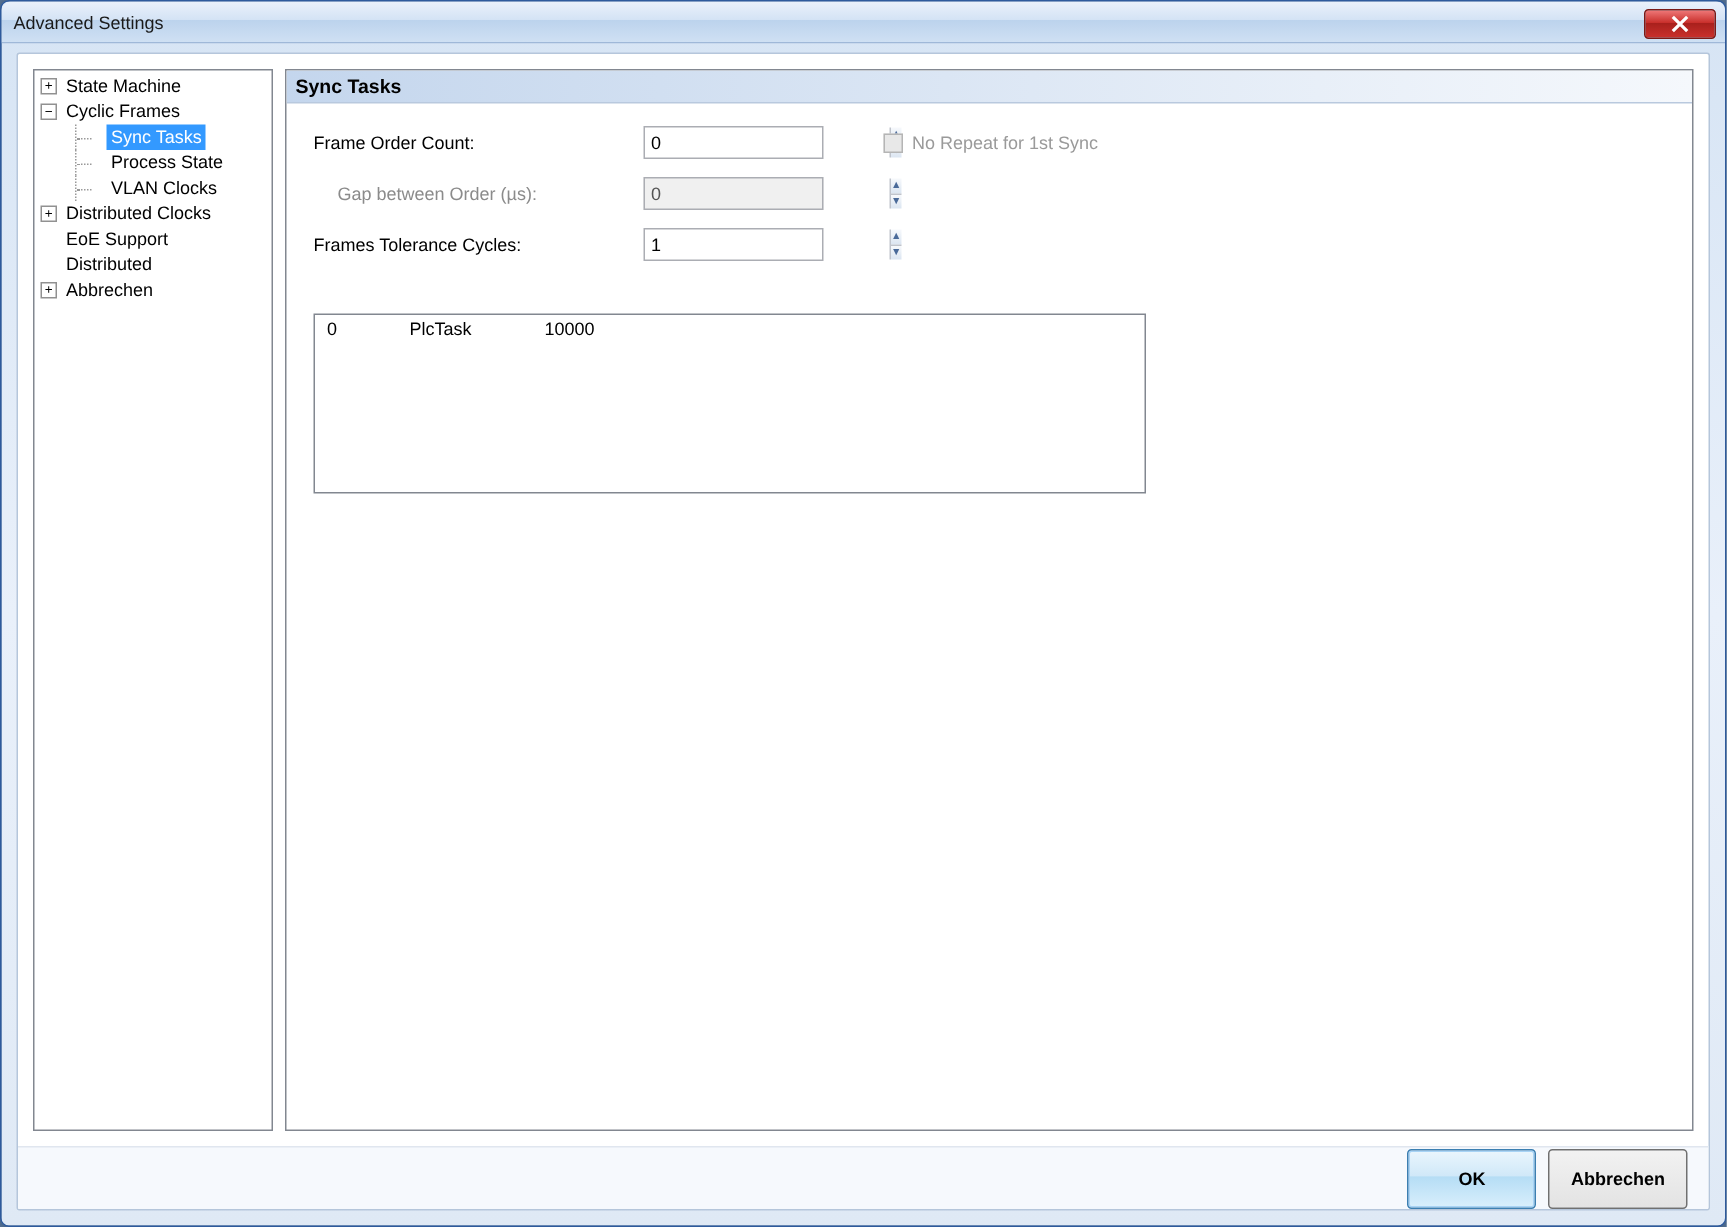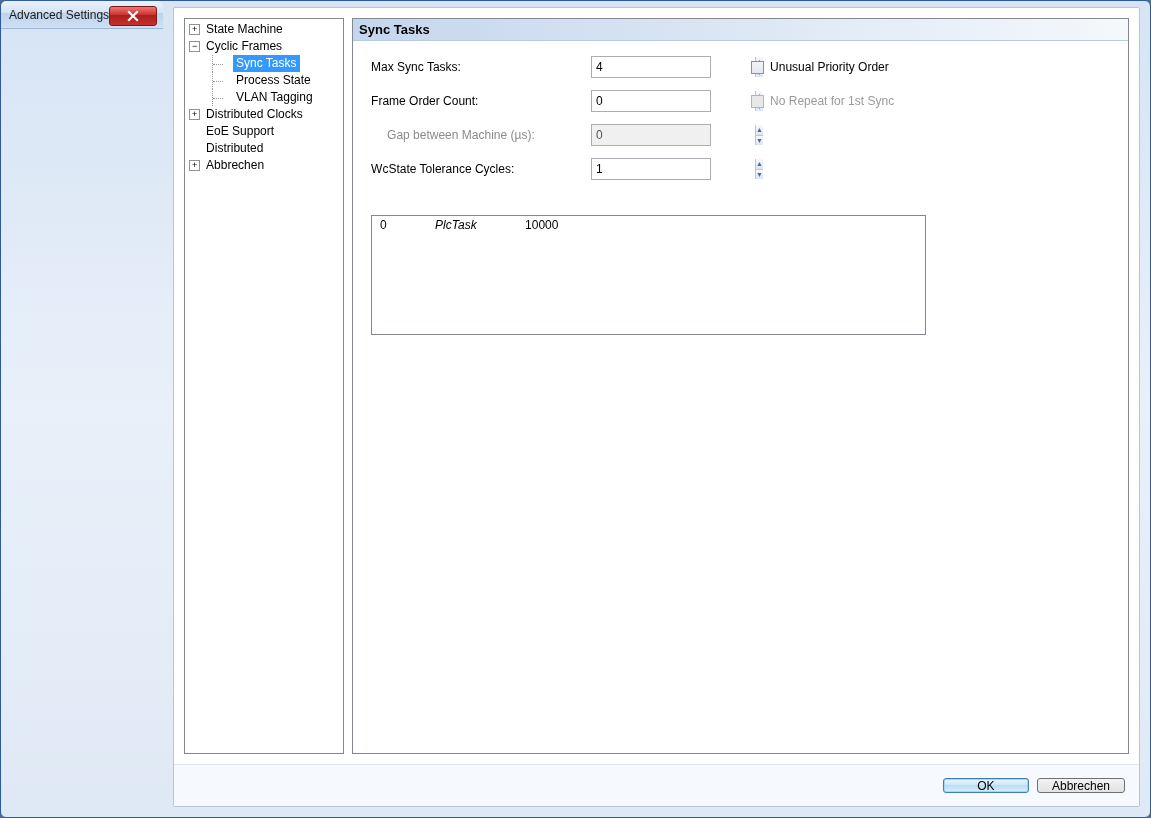--- a/index.html
+++ b/index.html
@@ -4,21 +4,21 @@
 <style>
   * { box-sizing: border-box; }
   html, body { margin: 0; padding: 0; font-family: "Segoe UI", Tahoma, sans-serif; font-size: 12px; background: #5a7aa0; }
   .window {
     width: 1151px; height: 818px;
     background: linear-gradient(to bottom, #d6e4f4 0%, #e9f0fa 50%, #dfe9f5 100%);
     border: 1px solid #2e5a9c;
     border-radius: 6px;
     box-shadow: 0 0 8px rgba(0,0,0,0.4);
     position: relative;
-    display: flex; 
+    display: flex; flex-direction: column;
   }
   .titlebar {
     height: 28px;
     background: linear-gradient(to bottom, #eaf1fb 0%, #d4e3f5 45%, #bcd3ed 46%, #cfe0f3 100%);
     border-top-left-radius: 6px; border-top-right-radius: 6px;
     display: flex; align-items: center; justify-content: space-between;
     padding-left: 8px;
     border-bottom: 1px solid #9fb8d8;
   }
   .titlebar .title { color: #1a1a1a; font-size: 12px; }
@@ -124,33 +124,33 @@
   .table-box {
     margin: 10px 18px 0 18px;
     width: 555px; height: 120px;
     border: 1px solid #828790; background: #fff;
   }
   .thead { display: flex; height: 22px; background: linear-gradient(#fdfdfe,#eef1f6); border-bottom: 1px solid #d6dbe3; }
   .th { padding: 3px 8px; border-right: 1px solid #d6dbe3; font-size: 12px; color: #333; }
   .th.c1 { width: 55px; } .th.c2 { width: 90px; } .th.c3 { width: 80px; } .th.c4 { flex: 1; border-right: none;}
   .trow { display: flex; height: 20px; }
   .td { padding: 2px 8px; font-size: 12px; }
-  .td.c1 { width: 55px; } .td.c2 { width: 90px; font-style: italic; } .td.c3 { width: 80px; }
+  .td.c1 { width: 55px; } .td.c2 { width: 90px; } .td.c3 { width: 80px; }
   .footer {
     height: 42px; display: flex; align-items: center; justify-content: flex-end;
     gap: 8px; padding-right: 14px;
     border-top: 1px solid #e0e6ef;
     background: #f6f9fd;
   }
   .btn {
-    min-width: 86px; height: 15px; padding: 0 14px;
+    min-width: 86px; height: 40px; padding: 0 14px;
     border: 1px solid #707070; border-radius: 3px;
     background: linear-gradient(#f2f2f2,#e3e3e3);
     font-size: 12px; cursor: pointer;
-    display: flex; align-items: center; justify-content: center;
+    display: flex; align-items: center; justify-content: center; font-weight: bold;
   }
   .btn.default {
     border: 1px solid #3c7fb1;
     box-shadow: 0 0 0 1px #a7d3f5 inset;
     background: linear-gradient(#eaf6fd,#d0e8f8 45%,#b5ddf5 46%,#d9effc);
   }
 </style>
 </head>
 <body>
 
@@ -182,21 +182,21 @@
           <span class="lbl">Sync Tasks</span>
         </div>
         <div class="tree-item">
           <span class="tree-indent"></span>
             <span class="dots"></span>
           <span class="lbl">Process State</span>
         </div>
         <div class="tree-item">
           <span class="tree-indent"></span>
             <span class="dots"></span>
-          <span class="lbl">VLAN Tagging</span>
+          <span class="lbl">VLAN Clocks</span>
         </div>
         <div class="tree-item">
           <span class="exp">+</span>
           <span class="lbl">Distributed Clocks</span>
         </div>
         <div class="tree-item">
           <span class="exp none"></span>
           <span class="lbl">EoE Support</span>
         </div>
         <div class="tree-item">
@@ -206,64 +206,50 @@
         <div class="tree-item">
           <span class="exp">+</span>
           <span class="lbl">Abbrechen</span>
         </div>
       </div>
 
       <div class="main-panel">
         <div class="panel-header">Sync Tasks</div>
         <div class="form-area">
 
-          <div class="form-row">
-            <span class="flabel">Max Sync Tasks:</span>
-            <div class="spin">
-              <input value="4" style="">
-              <div class="btns">
-                  <div>▲</div>
-                  <div>▼</div>
-                </div>
-            </div>
-            <div class="check-col">
-              <div class="chk"></div>
-              <span class="clabel">Unusual Priority Order</span>
-            </div>
-          </div>
 
 
           <div class="form-row">
             <span class="flabel">Frame Order Count:</span>
             <div class="spin">
               <input value="0" style="">
               <div class="btns">
                   <div>▲</div>
                   <div>▼</div>
                 </div>
             </div>
             <div class="check-col disabled">
               <div class="chk disabled"></div>
               <span class="clabel">No Repeat for 1st Sync</span>
             </div>
           </div>
 
           <div class="form-row disabled">
-            <span class="flabel">Gap between Machine (µs):</span>
+            <span class="flabel">Gap between Order (µs):</span>
             <div class="spin disabled">
               <input disabled="" value="0" style="">
               <div class="btns">
                   <div>▲</div>
                   <div>▼</div>
                 </div>
             </div>
           </div>
 
           <div class="form-row">
-            <span class="flabel">WcState Tolerance Cycles:</span>
+            <span class="flabel">Frames Tolerance Cycles:</span>
             <div class="spin">
               <input value="1" style="">
               <div class="btns">
                   <div>▲</div>
                   <div>▼</div>
                 </div>
             </div>
           </div>
 
         </div>

